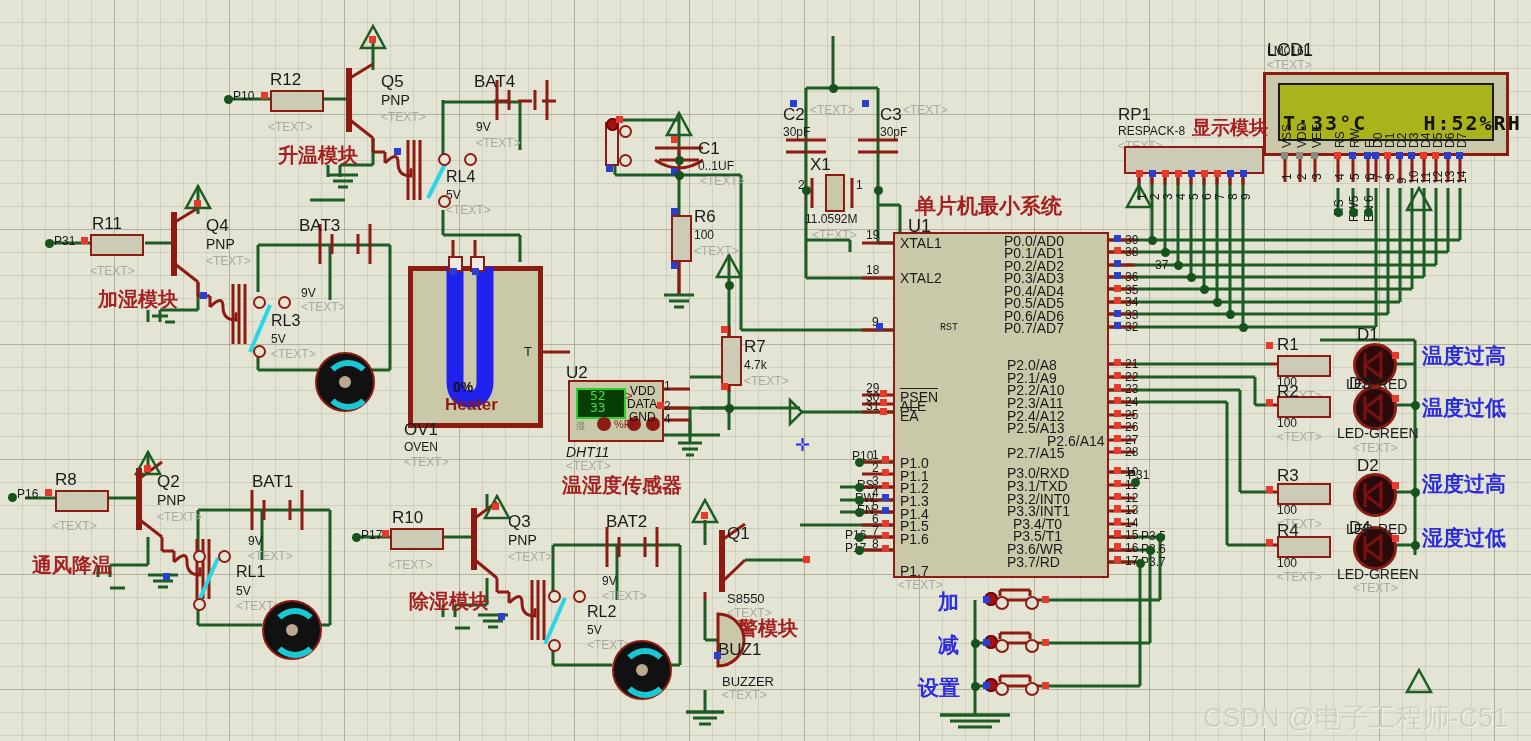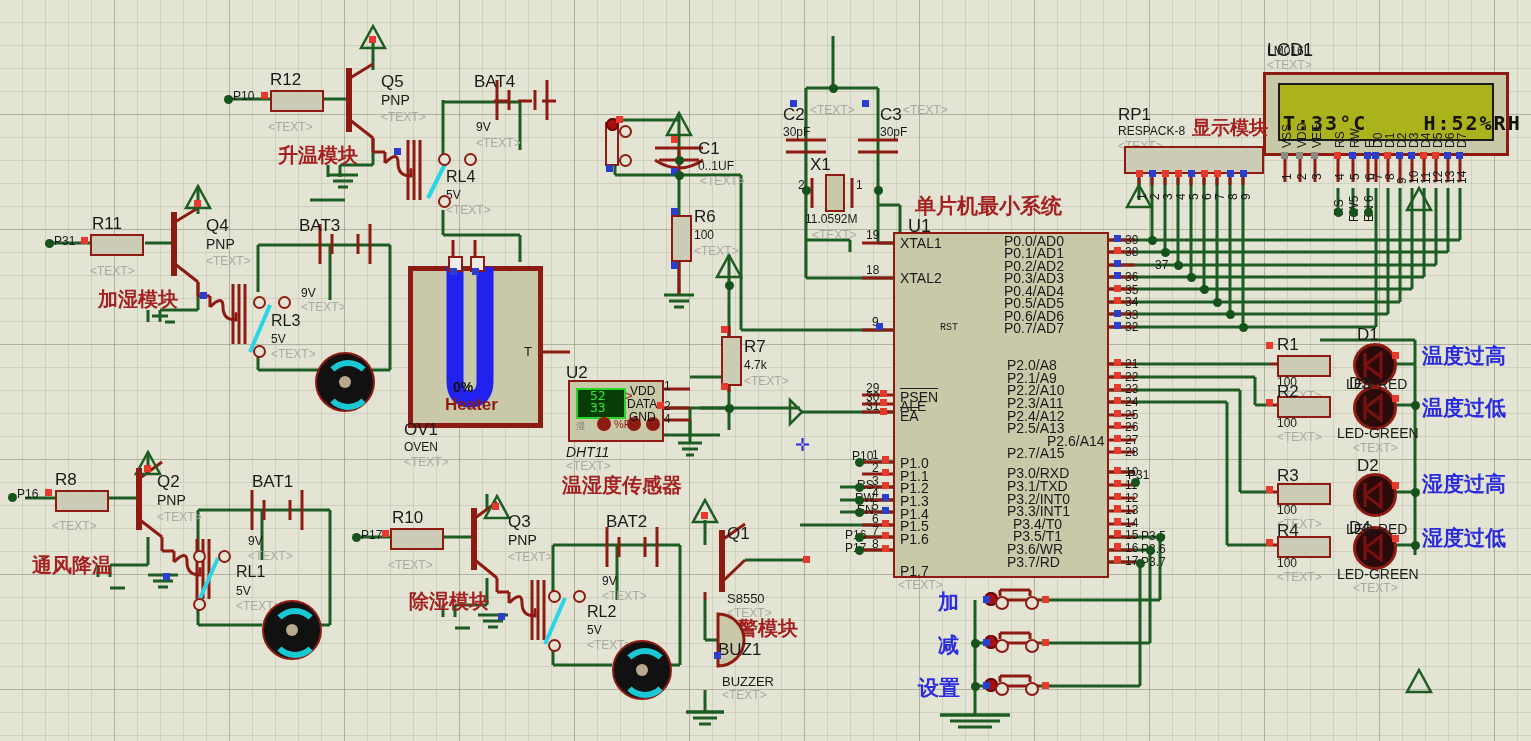--- a/index.html
+++ b/index.html
@@ -49,20 +49,21 @@
   .wm{position:absolute;color:#cfd0bd;font-size:27px;white-space:nowrap;
       text-shadow:1px 1px 0 #f3f3e8;}
   svg{position:absolute;overflow:visible;}
 </style>
 </head>
 <body>
 
 <div id="stage">
 
 
+  <div class="wm" style="left:1203px;top:700px;">CSDN @电子工程师-C51</div>
 
   <svg width="1531" height="741" style="left:0;top:0;">
     <g stroke="#1d5c22" stroke-width="3" fill="none">
 
       <path d="M833,36 L833,62"></path>
 
       <path d="M833,62 L833,88 M806,88 L878,88 M806,88 L806,180 M878,88 L878,180"></path>
       <path d="M806,180 L806,240 M806,240 L850,240 M850,240 L850,252"></path>
       <path d="M878,180 L878,205 M878,205 L900,205 M900,205 L900,243"></path>
 

